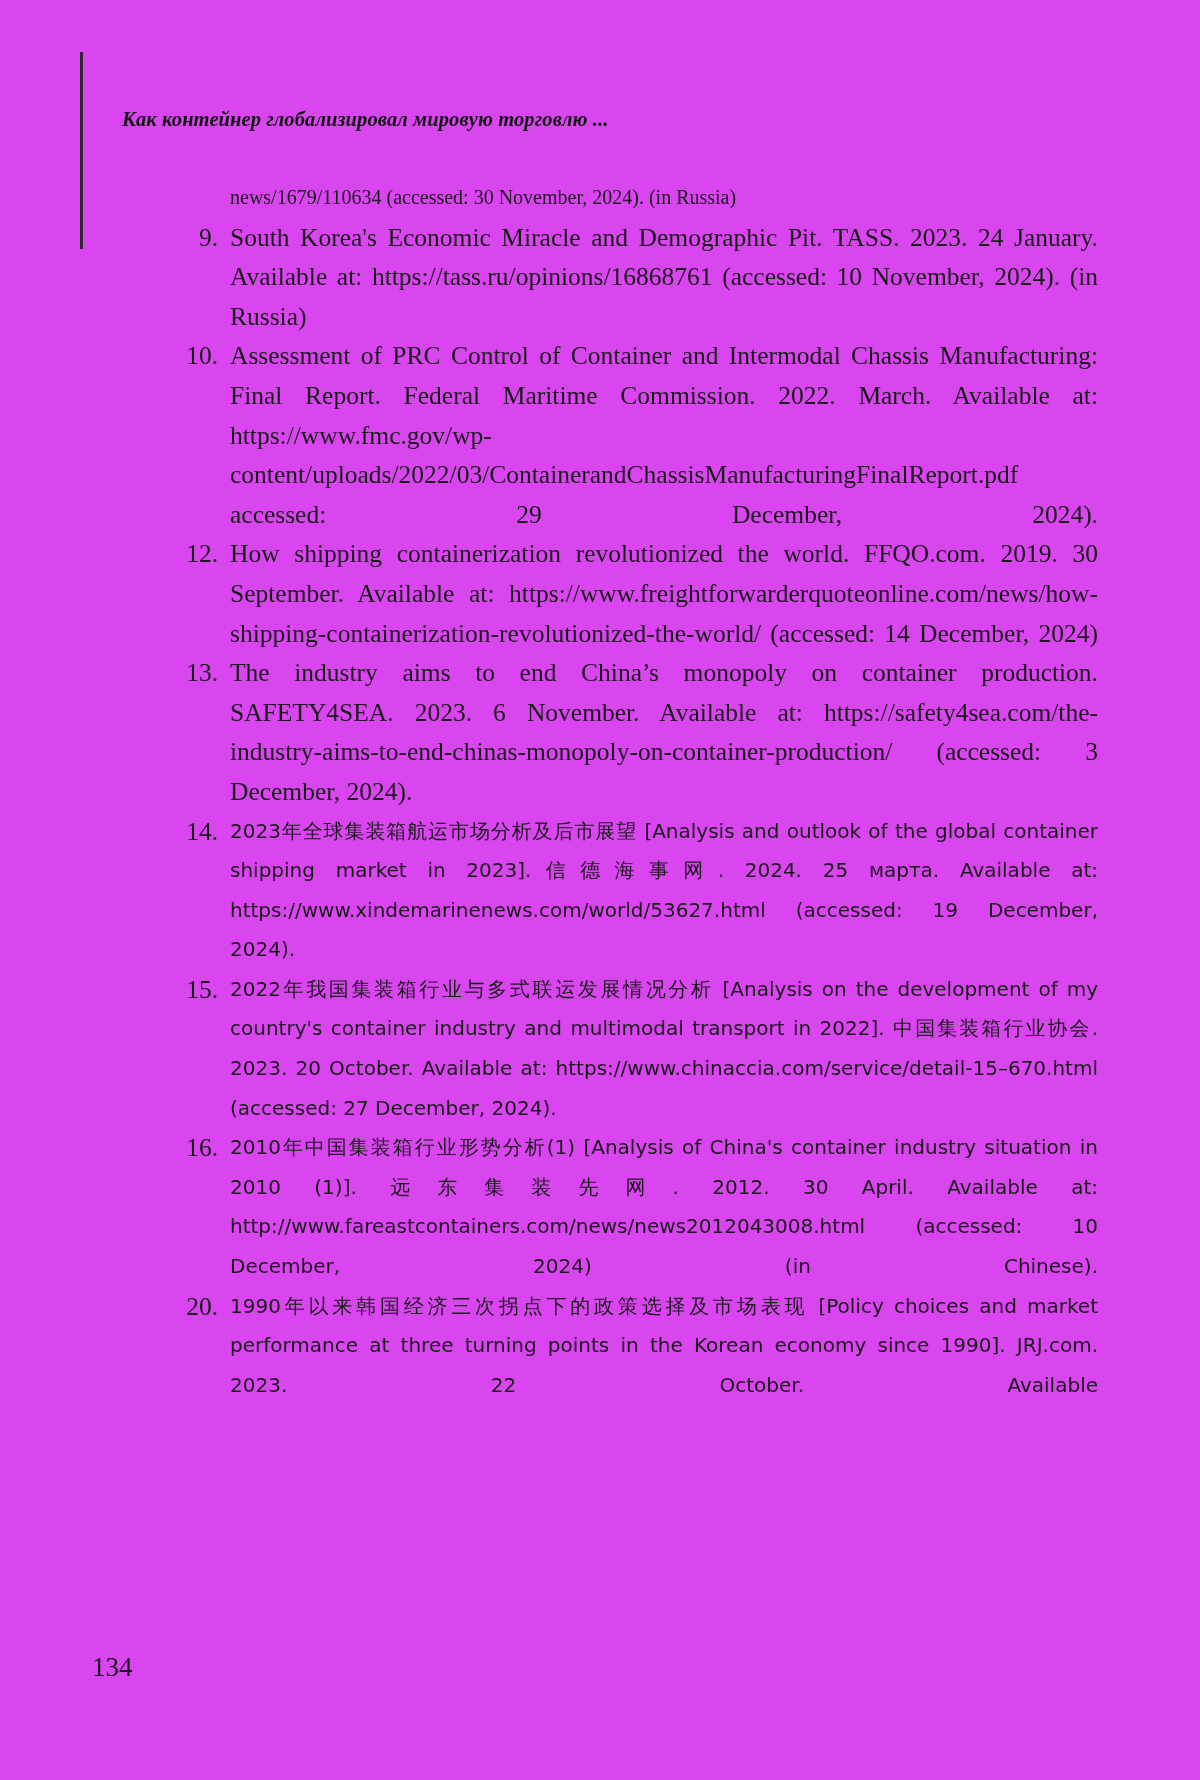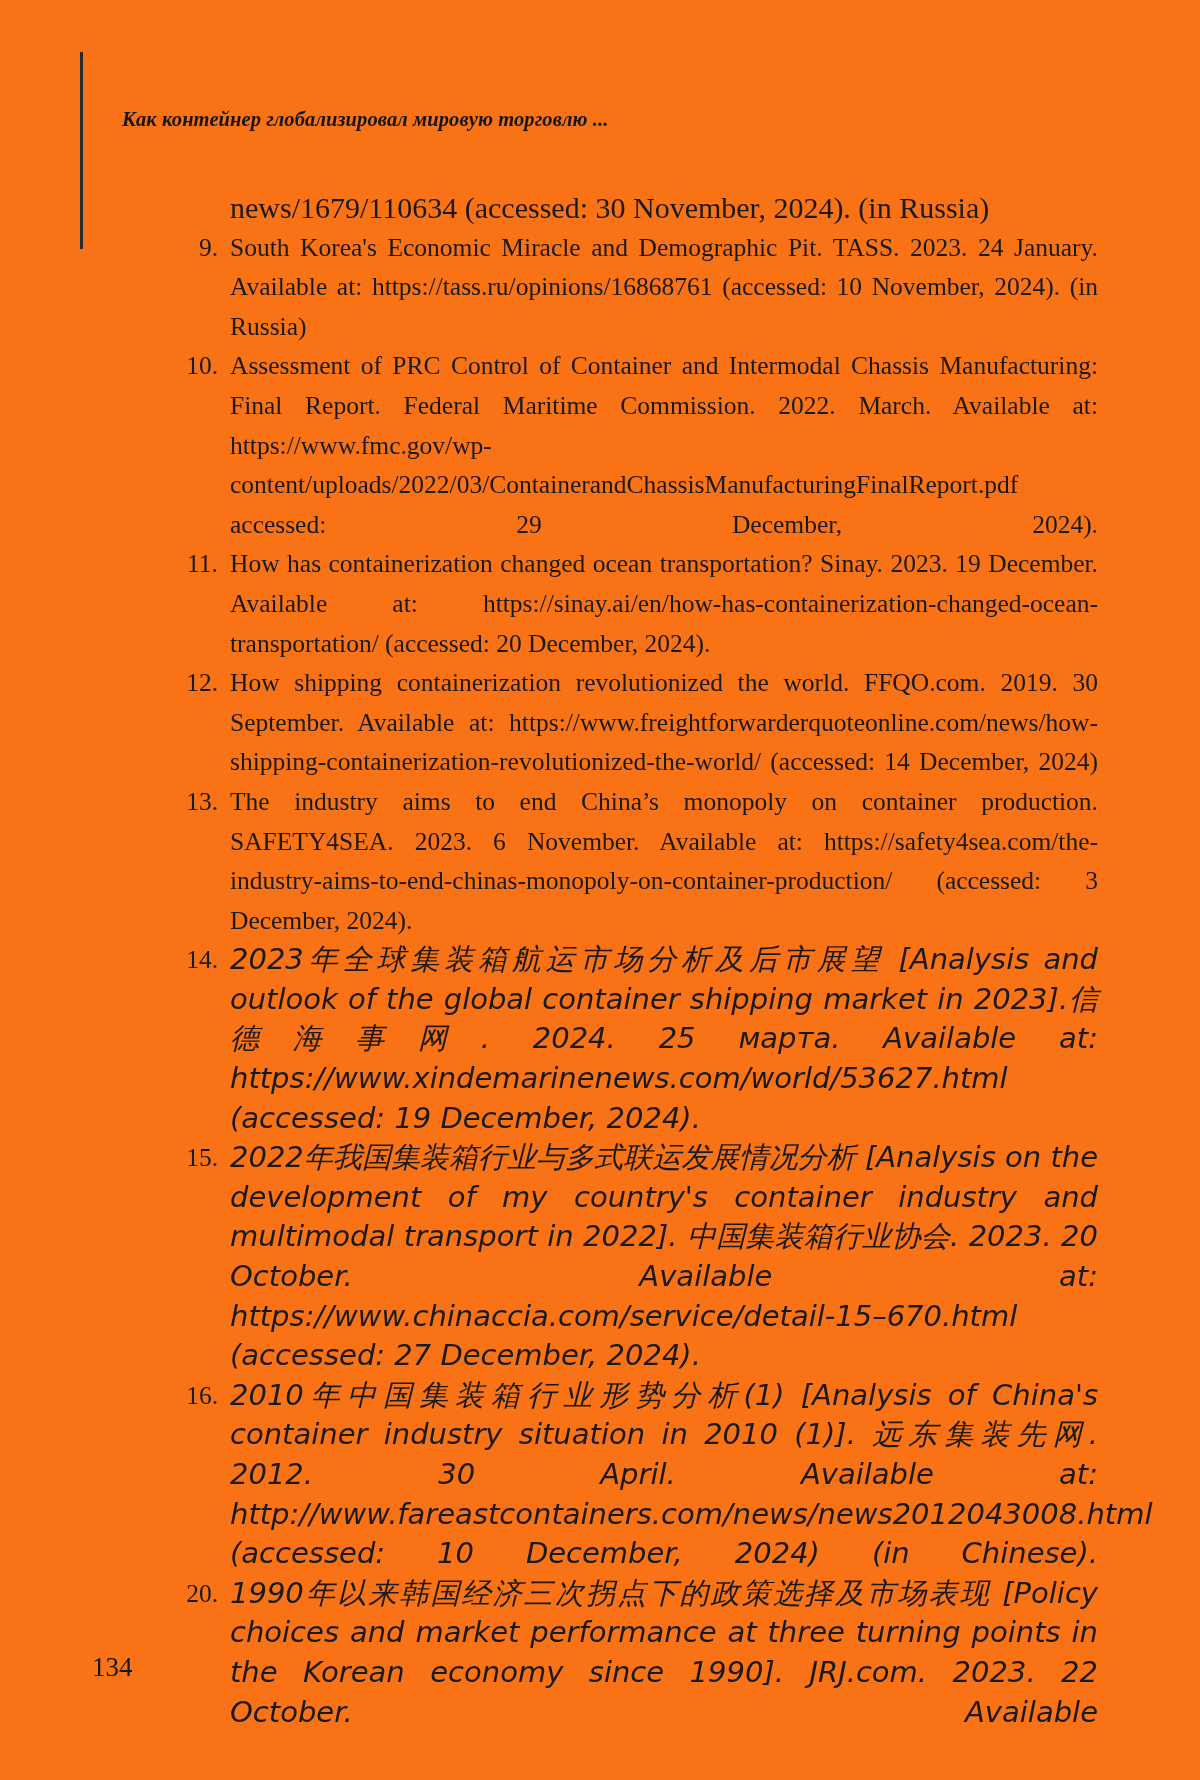--- a/index.html
+++ b/index.html
@@ -12,21 +12,21 @@
     height: 1780px;
     position: relative;
     font-family: "Liberation Serif", serif;
     color: #1a1a1a;
   }
   .page {
     position: absolute;
     left: 0; top: 0;
     width: 1200px;
     height: 1780px;
-    background: #f97316;
+    background: #d946ef;
     overflow: hidden;
   }
   
   .edge-rule {
     position: absolute;
     left: 80px;
     top: 52px;
     width: 3px;
     height: 197px;
     background: #2a2a2a;
@@ -43,25 +43,25 @@
     color: #161616;
     white-space: nowrap;
   }
   .content {
     position: absolute;
     left: 178px;
     top: 172px;
     width: 920px;
   }
   .cont-line {
-    font-size: 30px;
+    font-size: 20px;
     line-height: 39.6px;
     text-align: justify;
     text-justify: inter-word;
-    margin: 16px 0 0 52px;
+    margin: 6px 0 0 52px;
     width: 868px;
   }
   ol.refs {
     list-style: none;
     margin: 0;
     padding: 0;
   }
   ol.refs li {
     position: relative;
     font-size: 25.5px;
@@ -80,22 +80,21 @@
     font-size: 25.5px;
     line-height: 39.6px;
   }
   .ref-text {
     display: block;
     hyphens: manual;
     font-family: Liberation Serif, serif;
   }
   .cjk {
     font-family: "DejaVu Sans", sans-serif;
-    font-size: 29px;
-    font-style: italic;
+    font-size: 20px;
   }
   .folio {
     position: absolute;
     left: 92px;
     top: 1652px;
     font-size: 27px;
     color: #161616;
   }
   
   .justify-all {
@@ -121,24 +120,20 @@
       <li>
         <span class="num">9.</span>
         <span class="ref-text justify-all">South Korea's Economic Miracle and Demographic Pit. TASS. 2023. 24 January. Available at: https://tass.ru/opinions/16868761 (accessed: 10 November, 2024). (in Russia)</span>
       </li>
 
       <li>
         <span class="num">10.</span>
         <span class="ref-text justify-all">Assessment of PRC Control of Container and Intermodal Chassis Manufacturing: Final Report. Federal Maritime Commission. 2022. March. Available at: https://www.fmc.gov/wp-content/uploads/2022/03/ContainerandChassisManufacturingFinalReport.pdf accessed: 29 December, 2024).</span>
       </li>
 
-      <li>
-        <span class="num">11.</span>
-        <span class="ref-text">How has containerization changed ocean transportation? Sinay. 2023. 19 December. Available at: https://sinay.ai/en/how-has-containerization-changed-ocean-transportation/ (accessed: 20 December, 2024).</span>
-      </li>
 
       <li>
         <span class="num">12.</span>
         <span class="ref-text justify-all">How shipping containerization revolutionized the world. FFQO.com. 2019. 30 September. Available at: https://www.freightforwarderquoteonline.com/news/how-shipping-containerization-revolutionized-the-world/ (accessed: 14 December, 2024)</span>
       </li>
 
       <li>
         <span class="num">13.</span>
         <span class="ref-text">The industry aims to end China’s monopoly on container production. SAFETY4SEA. 2023. 6 November. Available at: https://safety4sea.com/the-industry-aims-to-end-chinas-monopoly-on-container-production/ (accessed: 3 December, 2024).</span>
       </li>

